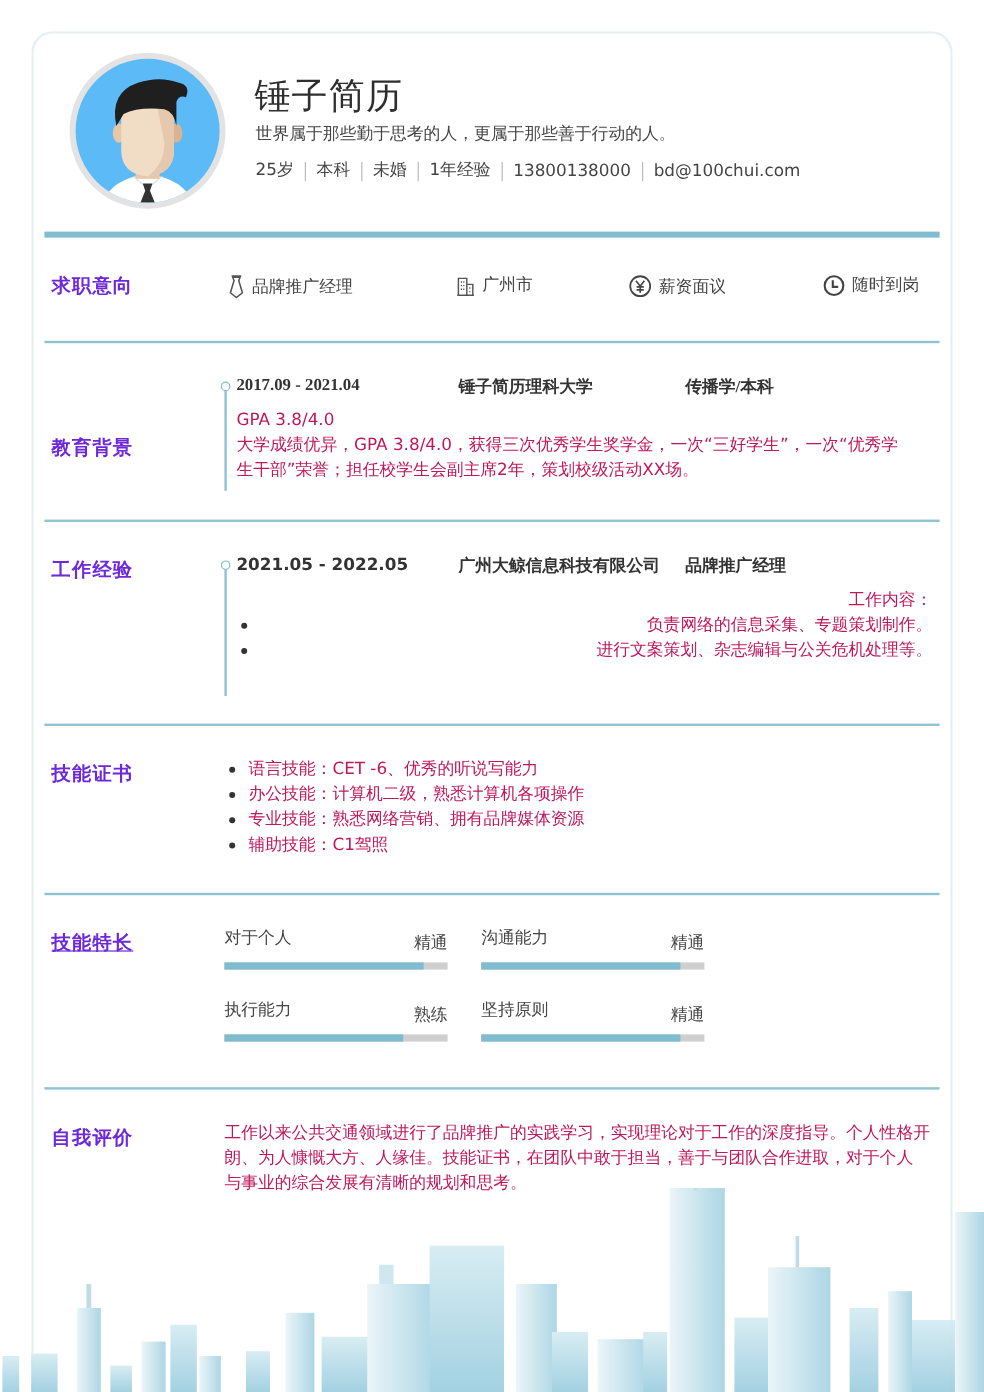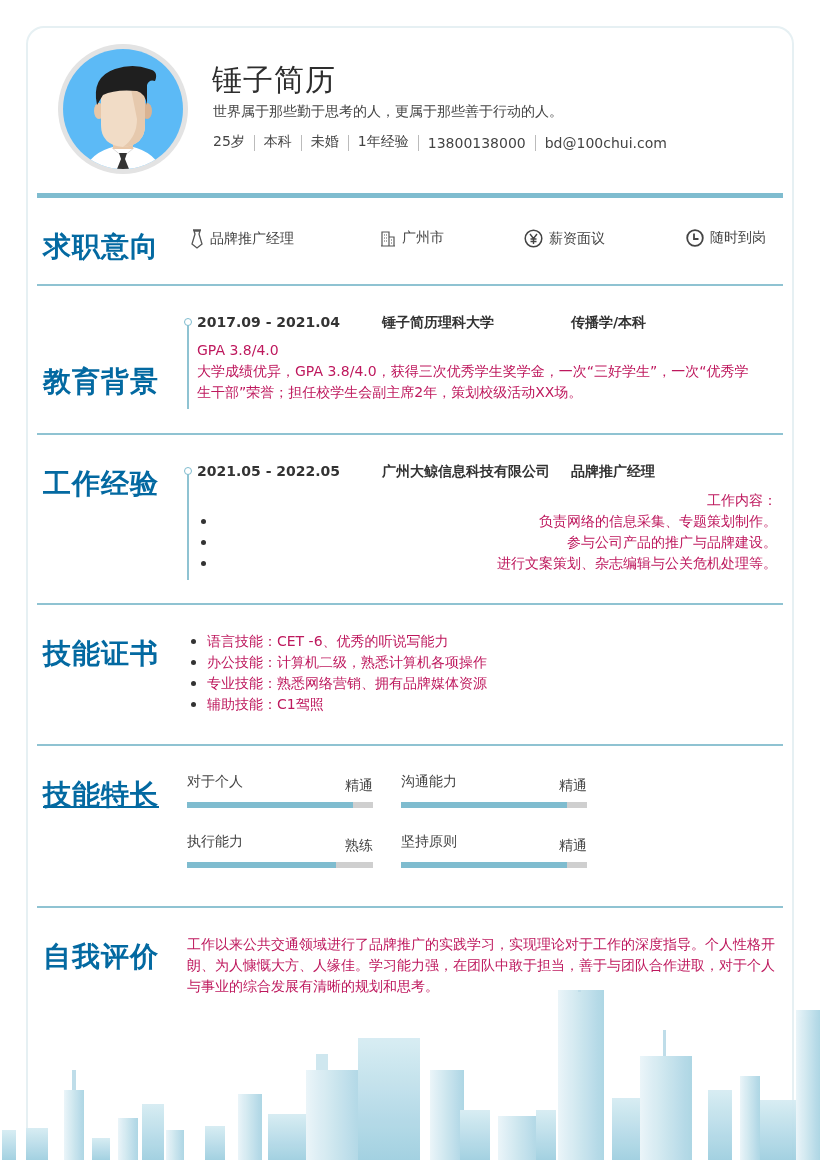--- a/index.html
+++ b/index.html
@@ -19,21 +19,21 @@
   }
   .avatar-inner { width:120px; height:120px; border-radius:50%; background:#5cbaf6; overflow:hidden; position:relative; }
   .name { position:absolute; left:212px; top:60px; font-size:30px; color:#2e2e2e; font-weight:normal; letter-spacing:1px; }
   .motto { position:absolute; left:213px; top:103px; font-size:14px; color:#444; }
   .meta { position:absolute; left:213px; top:133px; font-size:14px; color:#444; display:flex; align-items:flex-end; }
   .meta .sep { display:inline-block; width:1px; height:16px; background:#bbb; margin:0 9px; }
 
   .thick-bar { position:absolute; left:37px; top:193px; width:746px; height:5px; background:#7fbccf; }
   .divider { position:absolute; left:37px; width:746px; height:2px; background:#8fc3d2; }
 
-  .section-title { position:absolute; left:43px; font-size:28px; font-weight:bold; color:#0369a1; letter-spacing:1px; }
+  .section-title { position:absolute; left:43px; font-size:16px; font-weight:bold; color:#6d28d9; letter-spacing:1px; }
 
   
   .intent { position:absolute; top:229px; display:flex; align-items:center; font-size:14px; color:#444; }
   .intent svg { margin-right:6px; }
 
   
   .timeline { position:absolute; left:187px; width:2px; background:#8fc3d2; }
   .tl-dot { position:absolute; left:184px; width:8px; height:8px; border:1.5px solid #7fbccf; border-radius:50%; background:#fff; }
   .tl-head { position:absolute; top:0; font-size:14px; font-weight:bold; color:#333; }
   .body-text { position:absolute; left:197px; font-size:14px; color:#be185d; line-height:21px; }
@@ -123,21 +123,21 @@
       <path d="M8 4.5 L8 10 L12.5 10" fill="none" stroke="#444" stroke-width="1.8"></path>
     </svg>
   <span>随时到岗</span>
 </div>
 
 <div class="divider" style="top:284px;"></div>
 
 <div class="section-title" style="top:316px;margin-top:47px;">教育背景</div>
 <div class="timeline" style="top:323px; height:86px;"></div>
 <div class="tl-dot" style="top:318px;"></div>
-<div style="position:absolute; left:197px; top:314px; width:580px; height:20px;">
+<div style="position:absolute; left:197px; top:314px; width:580px; height:20px;font-family:Liberation Serif, serif;">
   <span class="tl-head" style="left:0;">2017.09 - 2021.04</span>
   <span class="tl-head" style="left:185px;">锤子简历理科大学</span>
   <span class="tl-head" style="left:374px;">传播学/本科</span>
 </div>
 <div class="body-text" style="top:340px; width:580px;">
   <div>GPA 3.8/4.0</div>
   <div>大学成绩优异，GPA 3.8/4.0，获得三次优秀学生奖学金，一次“三好学生”，一次“优秀学</div>
   <div>生干部”荣誉；担任校学生会副主席2年，策划校级活动XX场。</div>
 </div>
 
@@ -148,21 +148,20 @@
 <div class="tl-dot" style="top:467px;"></div>
 <div style="position:absolute; left:197px; top:463px; width:580px; height:20px;">
   <span class="tl-head" style="left:0;">2021.05 - 2022.05</span>
   <span class="tl-head" style="left:185px;">广州大鲸信息科技有限公司</span>
   <span class="tl-head" style="left:374px;">品牌推广经理</span>
 </div>
 <div class="body-text" style="top:490px; width:580px;text-align:right;">
   <div>工作内容：</div>
   <ul class="bullets">
     <li>负责网络的信息采集、专题策划制作。</li>
-    <li>参与公司产品的推广与品牌建设。</li>
     <li>进行文案策划、杂志编辑与公关危机处理等。</li>
   </ul>
 </div>
 
 <div class="divider" style="top:603px;"></div>
 
 <div class="section-title" style="top:635px;">技能证书</div>
 <div class="body-text" style="left:187px; top:631px; width:580px;">
   <ul class="bullets">
     <li>语言技能：CET -6、优秀的听说写能力</li>
@@ -203,21 +202,21 @@
   <div class="track">
       <div class="fill" style="width:89%;"></div>
     </div>
 </div>
 
 <div class="divider" style="top:906px;"></div>
 
 <div class="section-title" style="top:938px;">自我评价</div>
 <div class="body-text" style="left:187px; top:934px; width:600px;">
   <div>工作以来公共交通领域进行了品牌推广的实践学习，实现理论对于工作的深度指导。个人性格开</div>
-  <div>朗、为人慷慨大方、人缘佳。学习能力强，在团队中敢于担当，善于与团队合作进取，对于个人</div>
+  <div>朗、为人慷慨大方、人缘佳。技能证书，在团队中敢于担当，善于与团队合作进取，对于个人</div>
   <div>与事业的综合发展有清晰的规划和思考。</div>
 </div>
 
 <svg class="city" viewBox="0 0 820 170" preserveAspectRatio="none">
   <defs>
     <linearGradient id="bg1" x1="0" y1="0" x2="0" y2="1">
         <stop offset="0" stop-color="#d6ecf3"></stop>
         <stop offset="1" stop-color="#9fcfe0"></stop>
       </linearGradient>
     <linearGradient id="bg2" x1="0" y1="0" x2="1" y2="0">

